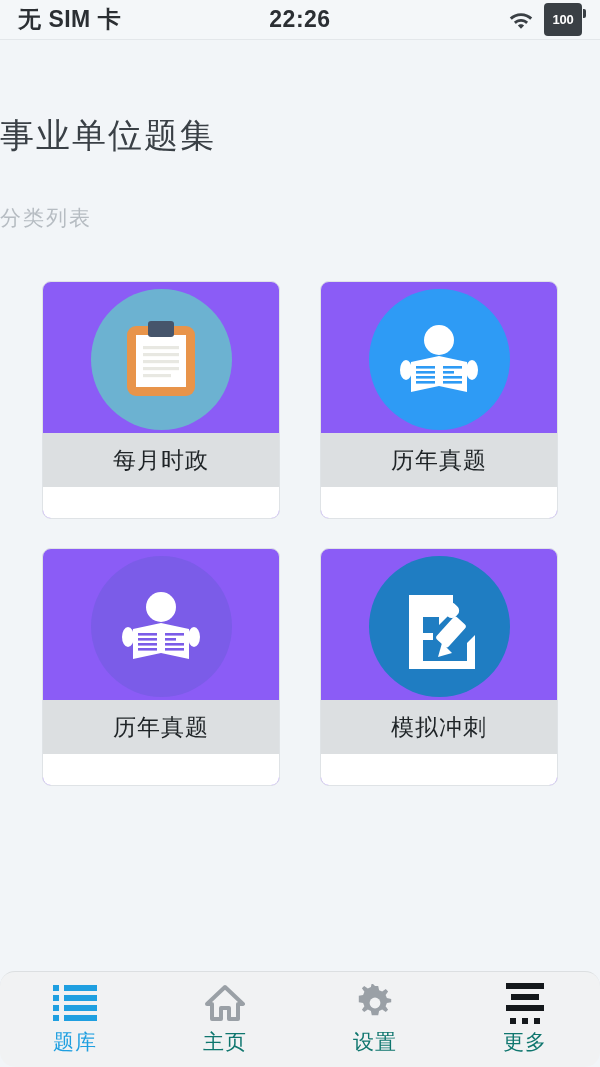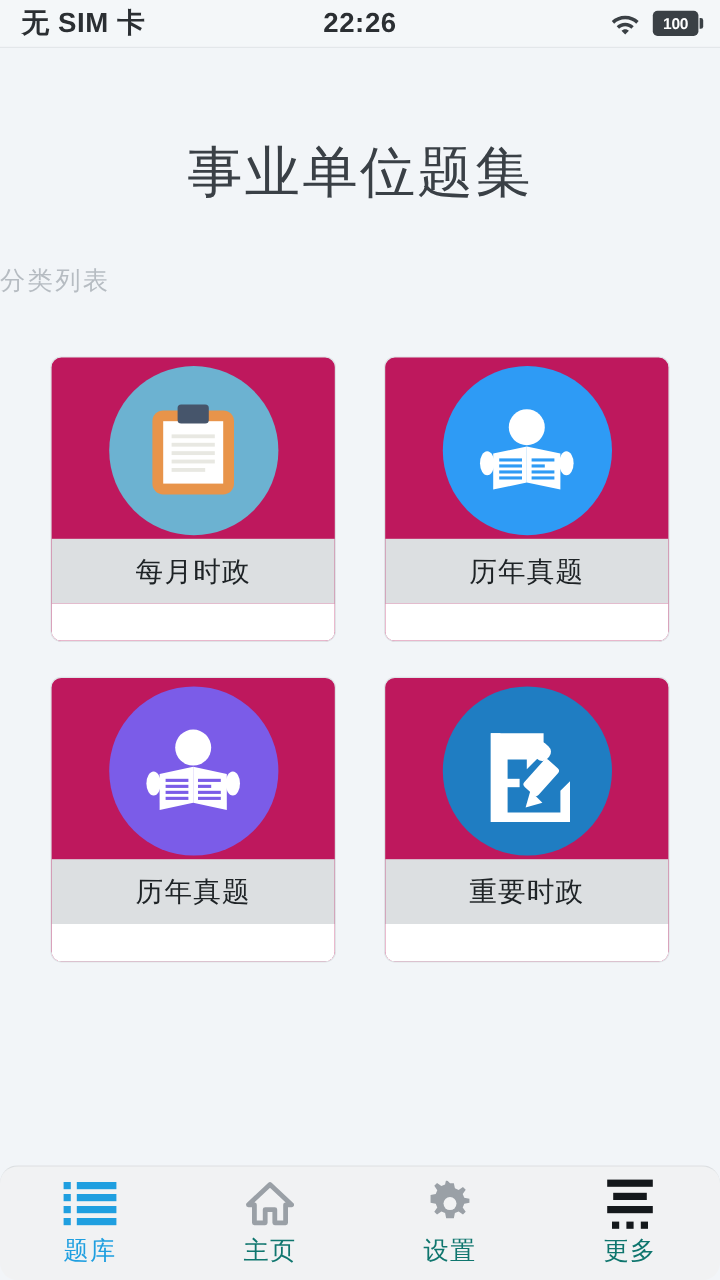--- a/index.html
+++ b/index.html
@@ -36,40 +36,40 @@
     letter-spacing: 0.5px;
     pointer-events: none;
   }
   .sb-right {
     margin-left: auto;
     display: flex; align-items: center; gap: 10px;
     position: relative; z-index: 2;
   }
   .wifi-icon { width: 26px; height: 20px; display: block; }
   .battery {
-    width: 38px; height: 21px;
+    width: 38px; height: 33px;
     background: #3a4045;
     border-radius: 4px;
     display: flex; align-items: center; justify-content: center;
     position: relative;
   }
   .battery::after {
     content: ""; position: absolute; right: -4px; top: 6px;
     width: 3px; height: 9px; background: #3a4045;
     border-radius: 0 2px 2px 0;
   }
   .battery span {
     color: #ffffff; font-size: 13px; font-weight: bold;
     letter-spacing: -0.3px;
   }
 
   
   .page-title {
-    text-align: center;
-    font-size: 46px;
+    text-align: left;
+    font-size: 34px;
     color: #3a4046;
     margin-top: 60px;
     letter-spacing: 2px;
     font-weight: normal;
   }
   .page-subtitle {
     text-align: left;
     font-size: 21px;
     color: #b6bcc2;
     margin-top: 32px;
@@ -80,21 +80,21 @@
   .grid {
     margin: 36px auto 0 auto;
     width: 516px;
     display: grid;
     grid-template-columns: 238px 238px;
     grid-template-rows: 238px 238px;
     column-gap: 40px;
     row-gap: 29px;
   }
   .card {
-    background: #be185d;
+    background: #8b5cf6;
     border: 1px solid #dfe3e6;
     border-radius: 9px;
     overflow: hidden;
     display: flex; flex-direction: column;
     align-items: center;
     cursor: pointer;
   }
   .card-icon-area {
     flex: 1 1 auto;
     width: 100%;
@@ -263,21 +263,21 @@
           <svg width="92" height="92" viewBox="0 0 92 92">
             <path d="M16 14 h44 v16 l-14 14 v-8 h-16 v44 h44 v-18 l8-8 v34 h-66 Z" fill="#ffffff"></path>
             <rect x="16" y="14" width="8" height="74" fill="#ffffff"></rect>
             <rect x="24" y="52" width="16" height="7" fill="#ffffff"></rect>
             <path d="M49 62 L45 76 L59 72 Z" fill="#ffffff"></path>
             <rect x="50" y="36" width="16" height="30" rx="3" transform="rotate(42 58 51)" fill="#ffffff"></rect>
             <rect x="50" y="22" width="16" height="14" rx="6" transform="rotate(42 58 29)" fill="#ffffff"></rect>
           </svg>
         </div>
       </div>
-      <div class="card-label">重要时政</div>
+      <div class="card-label">模拟冲刺</div>
       <div class="card-foot"></div>
     </div>
 
   </div>
 
   <div class="tabbar">
 
     <div class="tab active">
       <div class="tab-icon">
         <div class="icon-list">

